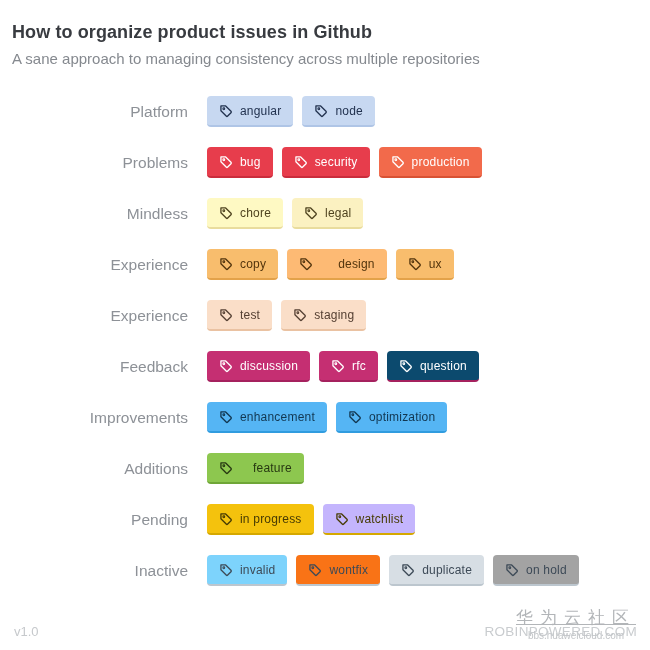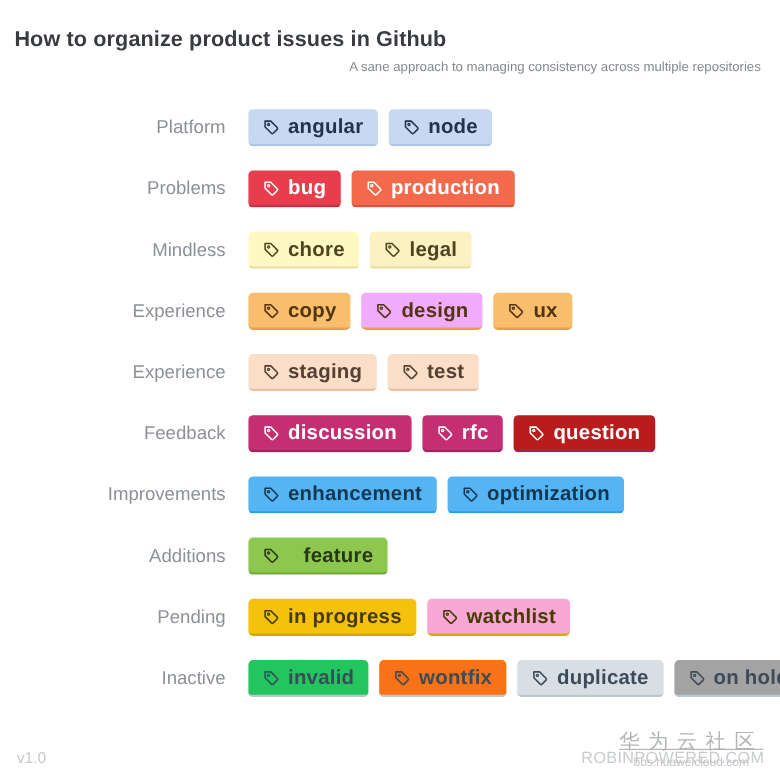--- a/index.html
+++ b/index.html
@@ -17,23 +17,22 @@
   }
   .title {
     margin: 8px 0 7px 0;
     font-size: 18px;
     font-weight: bold;
     color: #383b40;
     letter-spacing: 0.1px;
   }
   .subtitle {
     margin: 0;
-    font-size: 11px;
+    font-size: 15px;
     color: #85898f;
-    text-align: right;
   }
   .rows { margin-top: 29px; }
   .row {
     display: flex;
     align-items: center;
     height: 31px;
     margin-bottom: 20px;
   }
   .row-label {
     flex: none;
@@ -47,22 +46,22 @@
     gap: 9px;
     margin-left: 19px;
   }
   .chip {
     display: inline-flex;
     align-items: center;
     height: 29px;
     padding: 0 12px;
     border-radius: 4px;
     border-bottom: 2px solid transparent;
-    font-size: 17px;
-    font-weight: bold;
+    font-size: 12px;
+    font-weight: normal;
     letter-spacing: 0.2px;
     white-space: nowrap;
   }
   .tag-ic {
     width: 14px; height: 14px;
     margin-right: 7px;
     flex: none;
   }
   .footer-version {
     position: absolute;
@@ -128,20 +127,27 @@
     <div class="row-label">Problems</div>
     <div class="chips">
   <span class="chip" style="background: rgb(231, 61, 76); border-bottom-color: rgb(202, 44, 60); color: rgb(255, 255, 255);">
     <svg class="tag-ic" viewBox="0 0 16 16" aria-hidden="true">
       <path d="M2.2 2.2 H7.6 L13.7 8.3 a1.25 1.25 0 0 1 0 1.75 L9.95 13.8 a1.25 1.25 0 0 1 -1.75 0 L2.2 7.8 Z" fill="none" stroke="currentColor" stroke-width="1.5" stroke-linejoin="round"></path>
       <circle cx="5.5" cy="5.5" r="1.05" fill="none" stroke="currentColor" stroke-width="1.2"></circle>
     </svg>
     <span class="chip-text">bug</span>
   </span>
 
+  <span class="chip" style="background: rgb(231, 61, 76); border-bottom-color: rgb(202, 44, 60); color: rgb(255, 255, 255);">
+    <svg class="tag-ic" viewBox="0 0 16 16" aria-hidden="true">
+      <path d="M2.2 2.2 H7.6 L13.7 8.3 a1.25 1.25 0 0 1 0 1.75 L9.95 13.8 a1.25 1.25 0 0 1 -1.75 0 L2.2 7.8 Z" fill="none" stroke="currentColor" stroke-width="1.5" stroke-linejoin="round"></path>
+      <circle cx="5.5" cy="5.5" r="1.05" fill="none" stroke="currentColor" stroke-width="1.2"></circle>
+    </svg>
+    <span class="chip-text">security</span>
+  </span>
 
   <span class="chip" style="background: rgb(242, 106, 75); border-bottom-color: rgb(216, 82, 52); color: rgb(255, 255, 255);">
     <svg class="tag-ic" viewBox="0 0 16 16" aria-hidden="true">
       <path d="M2.2 2.2 H7.6 L13.7 8.3 a1.25 1.25 0 0 1 0 1.75 L9.95 13.8 a1.25 1.25 0 0 1 -1.75 0 L2.2 7.8 Z" fill="none" stroke="currentColor" stroke-width="1.5" stroke-linejoin="round"></path>
       <circle cx="5.5" cy="5.5" r="1.05" fill="none" stroke="currentColor" stroke-width="1.2"></circle>
     </svg>
     <span class="chip-text">production</span>
   </span>
 </div>
   </div>
@@ -171,21 +177,21 @@
     <div class="row-label">Experience</div>
     <div class="chips">
   <span class="chip" style="background: rgb(248, 189, 109); border-bottom-color: rgb(227, 162, 74); color: rgb(83, 53, 13);">
     <svg class="tag-ic" viewBox="0 0 16 16" aria-hidden="true">
       <path d="M2.2 2.2 H7.6 L13.7 8.3 a1.25 1.25 0 0 1 0 1.75 L9.95 13.8 a1.25 1.25 0 0 1 -1.75 0 L2.2 7.8 Z" fill="none" stroke="currentColor" stroke-width="1.5" stroke-linejoin="round"></path>
       <circle cx="5.5" cy="5.5" r="1.05" fill="none" stroke="currentColor" stroke-width="1.2"></circle>
     </svg>
     <span class="chip-text">copy</span>
   </span>
 
-  <span class="chip" style="background: #f0abfc; border-bottom-color: rgb(227, 162, 74); color: rgb(83, 53, 13);">
+  <span class="chip" style="background: #fdba74; border-bottom-color: rgb(227, 162, 74); color: rgb(83, 53, 13); gap: 18px;">
     <svg class="tag-ic" viewBox="0 0 16 16" aria-hidden="true">
       <path d="M2.2 2.2 H7.6 L13.7 8.3 a1.25 1.25 0 0 1 0 1.75 L9.95 13.8 a1.25 1.25 0 0 1 -1.75 0 L2.2 7.8 Z" fill="none" stroke="currentColor" stroke-width="1.5" stroke-linejoin="round"></path>
       <circle cx="5.5" cy="5.5" r="1.05" fill="none" stroke="currentColor" stroke-width="1.2"></circle>
     </svg>
     <span class="chip-text">design</span>
   </span>
 
   <span class="chip" style="background: rgb(248, 189, 109); border-bottom-color: rgb(227, 162, 74); color: rgb(83, 53, 13);">
     <svg class="tag-ic" viewBox="0 0 16 16" aria-hidden="true">
       <path d="M2.2 2.2 H7.6 L13.7 8.3 a1.25 1.25 0 0 1 0 1.75 L9.95 13.8 a1.25 1.25 0 0 1 -1.75 0 L2.2 7.8 Z" fill="none" stroke="currentColor" stroke-width="1.5" stroke-linejoin="round"></path>
@@ -197,30 +203,30 @@
   </div>
 
   <div class="row">
     <div class="row-label">Experience</div>
     <div class="chips">
   <span class="chip" style="background: rgb(250, 222, 200); border-bottom-color: rgb(234, 194, 162); color: rgb(85, 64, 51);">
     <svg class="tag-ic" viewBox="0 0 16 16" aria-hidden="true">
       <path d="M2.2 2.2 H7.6 L13.7 8.3 a1.25 1.25 0 0 1 0 1.75 L9.95 13.8 a1.25 1.25 0 0 1 -1.75 0 L2.2 7.8 Z" fill="none" stroke="currentColor" stroke-width="1.5" stroke-linejoin="round"></path>
       <circle cx="5.5" cy="5.5" r="1.05" fill="none" stroke="currentColor" stroke-width="1.2"></circle>
     </svg>
+    <span class="chip-text">test</span>
+  </span>
+
+  <span class="chip" style="background: rgb(250, 222, 200); border-bottom-color: rgb(234, 194, 162); color: rgb(85, 64, 51);">
+    <svg class="tag-ic" viewBox="0 0 16 16" aria-hidden="true">
+      <path d="M2.2 2.2 H7.6 L13.7 8.3 a1.25 1.25 0 0 1 0 1.75 L9.95 13.8 a1.25 1.25 0 0 1 -1.75 0 L2.2 7.8 Z" fill="none" stroke="currentColor" stroke-width="1.5" stroke-linejoin="round"></path>
+      <circle cx="5.5" cy="5.5" r="1.05" fill="none" stroke="currentColor" stroke-width="1.2"></circle>
+    </svg>
     <span class="chip-text">staging</span>
   </span>
-
-  <span class="chip" style="background: rgb(250, 222, 200); border-bottom-color: rgb(234, 194, 162); color: rgb(85, 64, 51);">
-    <svg class="tag-ic" viewBox="0 0 16 16" aria-hidden="true">
-      <path d="M2.2 2.2 H7.6 L13.7 8.3 a1.25 1.25 0 0 1 0 1.75 L9.95 13.8 a1.25 1.25 0 0 1 -1.75 0 L2.2 7.8 Z" fill="none" stroke="currentColor" stroke-width="1.5" stroke-linejoin="round"></path>
-      <circle cx="5.5" cy="5.5" r="1.05" fill="none" stroke="currentColor" stroke-width="1.2"></circle>
-    </svg>
-    <span class="chip-text">test</span>
-  </span>
 </div>
   </div>
 
   <div class="row">
     <div class="row-label">Feedback</div>
     <div class="chips">
   <span class="chip" style="background: rgb(197, 47, 114); border-bottom-color: rgb(165, 33, 94); color: rgb(255, 255, 255);">
     <svg class="tag-ic" viewBox="0 0 16 16" aria-hidden="true">
       <path d="M2.2 2.2 H7.6 L13.7 8.3 a1.25 1.25 0 0 1 0 1.75 L9.95 13.8 a1.25 1.25 0 0 1 -1.75 0 L2.2 7.8 Z" fill="none" stroke="currentColor" stroke-width="1.5" stroke-linejoin="round"></path>
       <circle cx="5.5" cy="5.5" r="1.05" fill="none" stroke="currentColor" stroke-width="1.2"></circle>
@@ -229,21 +235,21 @@
   </span>
 
   <span class="chip" style="background: rgb(197, 47, 114); border-bottom-color: rgb(165, 33, 94); color: rgb(255, 255, 255);">
     <svg class="tag-ic" viewBox="0 0 16 16" aria-hidden="true">
       <path d="M2.2 2.2 H7.6 L13.7 8.3 a1.25 1.25 0 0 1 0 1.75 L9.95 13.8 a1.25 1.25 0 0 1 -1.75 0 L2.2 7.8 Z" fill="none" stroke="currentColor" stroke-width="1.5" stroke-linejoin="round"></path>
       <circle cx="5.5" cy="5.5" r="1.05" fill="none" stroke="currentColor" stroke-width="1.2"></circle>
     </svg>
     <span class="chip-text">rfc</span>
   </span>
 
-  <span class="chip" style="background: #b91c1c; border-bottom-color: rgb(165, 33, 94); color: rgb(255, 255, 255);">
+  <span class="chip" style="background: #0c4a6e; border-bottom-color: rgb(165, 33, 94); color: rgb(255, 255, 255);">
     <svg class="tag-ic" viewBox="0 0 16 16" aria-hidden="true">
       <path d="M2.2 2.2 H7.6 L13.7 8.3 a1.25 1.25 0 0 1 0 1.75 L9.95 13.8 a1.25 1.25 0 0 1 -1.75 0 L2.2 7.8 Z" fill="none" stroke="currentColor" stroke-width="1.5" stroke-linejoin="round"></path>
       <circle cx="5.5" cy="5.5" r="1.05" fill="none" stroke="currentColor" stroke-width="1.2"></circle>
     </svg>
     <span class="chip-text">question</span>
   </span>
 </div>
   </div>
 
   <div class="row">
@@ -284,34 +290,34 @@
     <div class="row-label">Pending</div>
     <div class="chips">
   <span class="chip" style="background: rgb(244, 194, 13); border-bottom-color: rgb(213, 168, 0); color: rgb(71, 59, 4);">
     <svg class="tag-ic" viewBox="0 0 16 16" aria-hidden="true">
       <path d="M2.2 2.2 H7.6 L13.7 8.3 a1.25 1.25 0 0 1 0 1.75 L9.95 13.8 a1.25 1.25 0 0 1 -1.75 0 L2.2 7.8 Z" fill="none" stroke="currentColor" stroke-width="1.5" stroke-linejoin="round"></path>
       <circle cx="5.5" cy="5.5" r="1.05" fill="none" stroke="currentColor" stroke-width="1.2"></circle>
     </svg>
     <span class="chip-text">in progress</span>
   </span>
 
-  <span class="chip" style="background: #f9a8d4; border-bottom-color: rgb(213, 168, 0); color: rgb(71, 59, 4);">
+  <span class="chip" style="background: #c4b5fd; border-bottom-color: rgb(213, 168, 0); color: rgb(71, 59, 4);">
     <svg class="tag-ic" viewBox="0 0 16 16" aria-hidden="true">
       <path d="M2.2 2.2 H7.6 L13.7 8.3 a1.25 1.25 0 0 1 0 1.75 L9.95 13.8 a1.25 1.25 0 0 1 -1.75 0 L2.2 7.8 Z" fill="none" stroke="currentColor" stroke-width="1.5" stroke-linejoin="round"></path>
       <circle cx="5.5" cy="5.5" r="1.05" fill="none" stroke="currentColor" stroke-width="1.2"></circle>
     </svg>
     <span class="chip-text">watchlist</span>
   </span>
 </div>
   </div>
 
   <div class="row">
     <div class="row-label">Inactive</div>
     <div class="chips">
-  <span class="chip" style="background: #22c55e; border-bottom-color: rgb(188, 198, 206); color: rgb(61, 74, 87);">
+  <span class="chip" style="background: #7dd3fc; border-bottom-color: rgb(188, 198, 206); color: rgb(61, 74, 87);">
     <svg class="tag-ic" viewBox="0 0 16 16" aria-hidden="true">
       <path d="M2.2 2.2 H7.6 L13.7 8.3 a1.25 1.25 0 0 1 0 1.75 L9.95 13.8 a1.25 1.25 0 0 1 -1.75 0 L2.2 7.8 Z" fill="none" stroke="currentColor" stroke-width="1.5" stroke-linejoin="round"></path>
       <circle cx="5.5" cy="5.5" r="1.05" fill="none" stroke="currentColor" stroke-width="1.2"></circle>
     </svg>
     <span class="chip-text">invalid</span>
   </span>
 
   <span class="chip" style="background: #f97316; border-bottom-color: rgb(188, 198, 206); color: rgb(61, 74, 87);">
     <svg class="tag-ic" viewBox="0 0 16 16" aria-hidden="true">
       <path d="M2.2 2.2 H7.6 L13.7 8.3 a1.25 1.25 0 0 1 0 1.75 L9.95 13.8 a1.25 1.25 0 0 1 -1.75 0 L2.2 7.8 Z" fill="none" stroke="currentColor" stroke-width="1.5" stroke-linejoin="round"></path>

